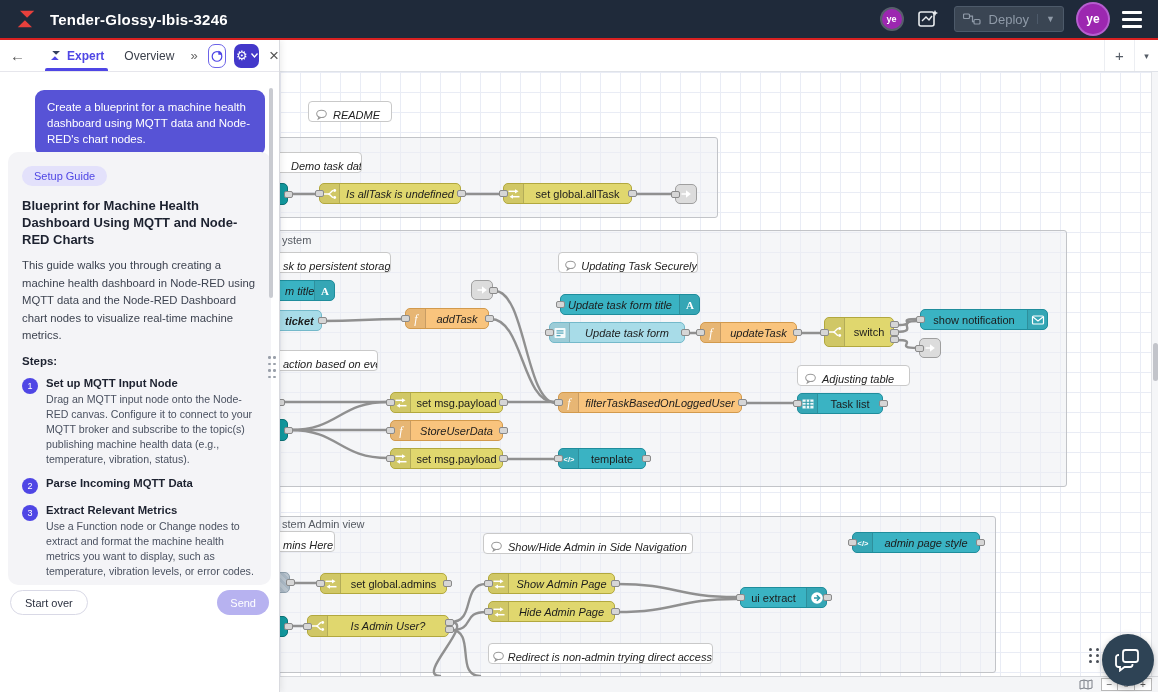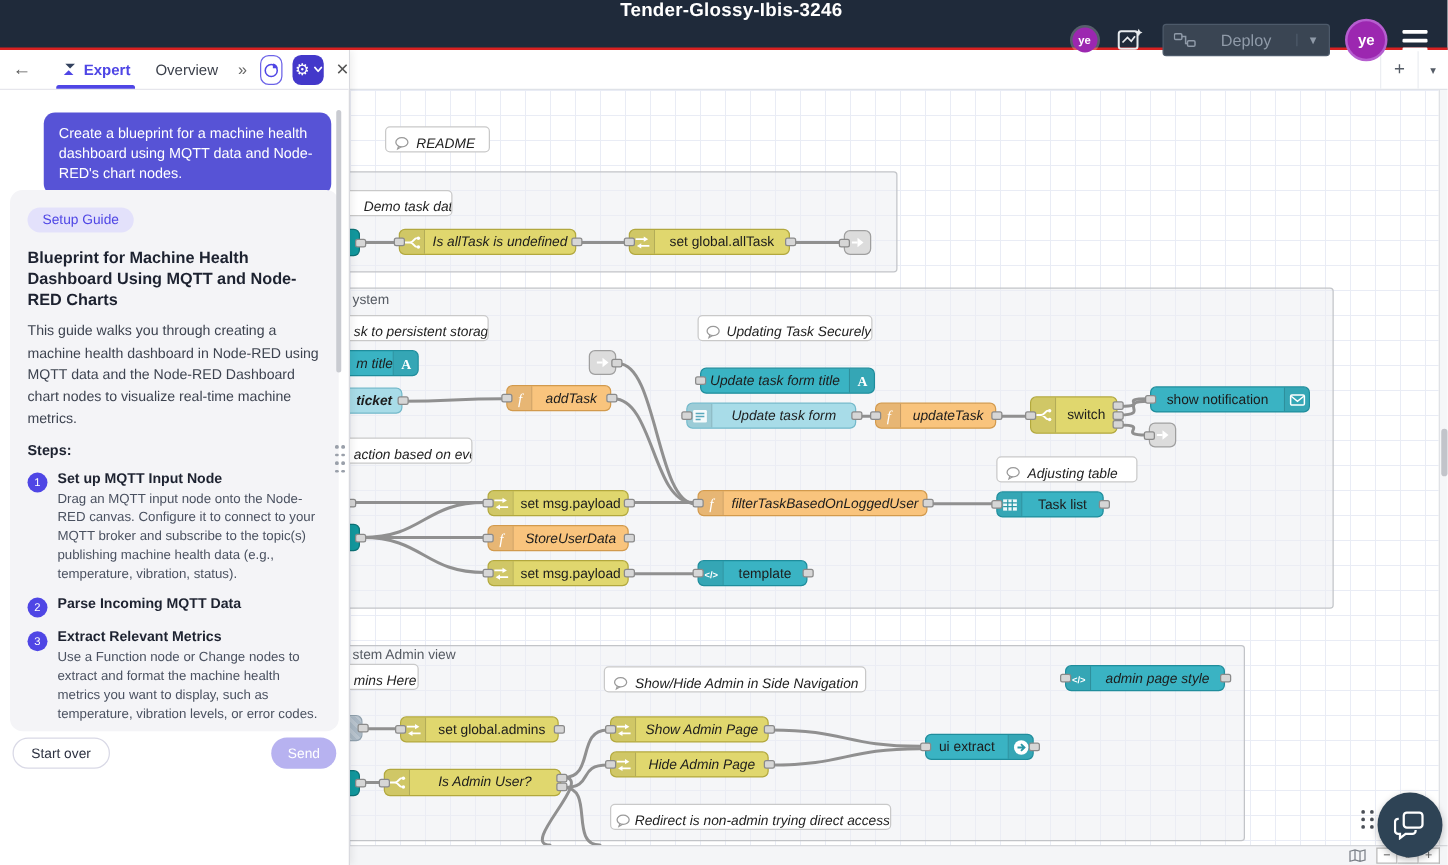--- a/index.html
+++ b/index.html
@@ -1,26 +1,26 @@
 <!DOCTYPE html>
 <html><head>
 <meta charset="utf-8">
 <style>
   * { margin:0; padding:0; box-sizing:border-box; }
   html,body { width:1158px; height:692px; overflow:hidden; font-family:"Liberation Sans", sans-serif; background:#fff; }
 
   
-  .navbar { position:absolute; left:0; top:0; width:1158px; height:40px; background:#1f2a3a; border-bottom:2px solid #d92121; display:flex; align-items:center; z-index:60;flex-direction:column; }
+  .navbar { position:absolute; left:0; top:0; width:1158px; height:40px; background:#1f2a3a; border-bottom:2px solid #d92121; display:flex; align-items:center; z-index:60; }
   .nav-logo { width:24px; height:24px; margin-left:14px; }
   .nav-title { color:#fff; font-size:15px; font-weight:bold; margin-left:12px; letter-spacing:.2px; }
   .nav-right { margin-left:auto; display:flex; align-items:center; gap:14px; margin-right:16px; }
   .avatar { border-radius:50%; background:#9c27b0; color:#fff; display:flex; align-items:center; justify-content:center; font-weight:bold; }
   .avatar.small { width:20px; height:20px; font-size:9px; box-shadow:0 0 0 2px rgba(255,255,255,.25); }
   .avatar.large { width:30px; height:30px; font-size:12px; box-shadow:0 0 0 2px #b65ecf; }
-  .deploy-btn { height:26px; background:#3a4553; border:1px solid #4d5a6a; border-radius:3px; display:flex; align-items:center; padding:12px 8px; gap:20px; color:#8f9aa8; font-size:13px; }
+  .deploy-btn { height:26px; background:#3a4553; border:1px solid #4d5a6a; border-radius:3px; display:flex; align-items:center; padding:12px 8px; gap:8px; color:#8f9aa8; font-size:13px; }
   .deploy-caret { border-left:1px solid #4d5a6a; padding-left:8px; color:#8f9aa8; font-size:9px; }
   .hamburger { display:flex; flex-direction:column; gap:4px; cursor:pointer; }
   .hamburger span { display:block; width:20px; height:3px; background:#fff; border-radius:1px; }
 
   
   .panel { position:absolute; left:0; top:40px; width:280px; height:652px; background:#fff; z-index:50; border-right:1px solid #d9dadf; box-shadow:2px 0 6px rgba(0,0,0,.07); }
   .panel-header { position:absolute; left:0; top:0; width:100%; height:32px; border-bottom:1px solid #e6e6ec; display:flex; align-items:center; background:#fff; }
   .back-arrow { font-size:15px; color:#555; margin-left:10px; cursor:pointer; }
   .tab { display:flex; align-items:center; gap:5px; font-size:12px; height:100%; padding:0 8px; position:relative; cursor:pointer; }
   .tab.active { color:#4f46e5; font-weight:bold; }

